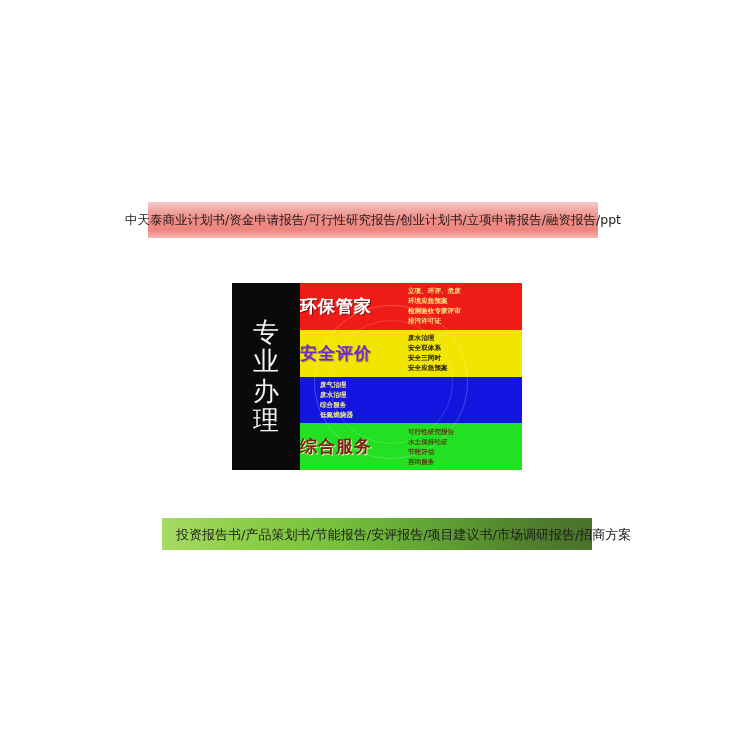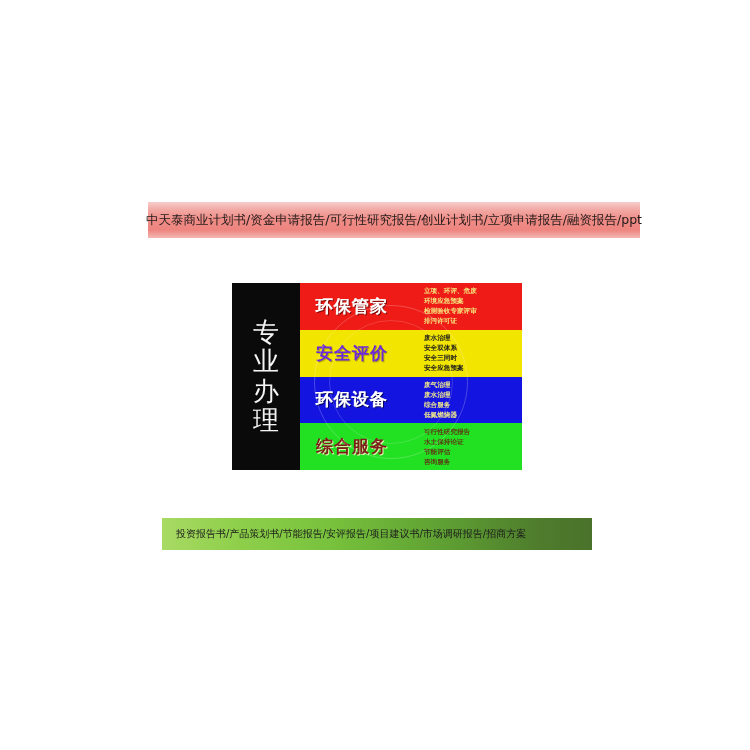--- a/index.html
+++ b/index.html
@@ -19,21 +19,21 @@
     left: 0; top: 0;
     width: 750px; height: 750px;
     background: #ffffff;
   }
 
   
   .banner-top {
     position: absolute;
     left: 148px;
     top: 202px;
-    width: 492px;
+    width: 450px;
     height: 36px;
     display: flex;
     align-items: center;
     justify-content: center;
     background: linear-gradient(to bottom,
         #f6cdcb 0%, #f2a8a4 22%, #ef8b86 50%, #ee857f 78%, #f3b7b3 100%);
     box-sizing: border-box;
     padding: 0 10px;
   }
   .banner-top-text {
@@ -52,21 +52,21 @@
     width: 430px;
     height: 32px;
     display: flex;
     align-items: center;
     background: linear-gradient(to right,
         #a8da64 0%, #8ecf4a 18%, #77c13c 40%, #5e9f33 66%, #4e7c2c 88%, #4a722b 100%);
     box-sizing: border-box;
     padding: 0 14px;
   }
   .banner-bottom-text {
-    font-size: 10px;
+    font-size: 13px;
     line-height: 1;
     color: #1b1b1b;
     white-space: nowrap;
   }
 
   
   .poster {
     position: absolute;
     left: 232px;
     top: 283px;
@@ -106,21 +106,20 @@
     display: flex;
     align-items: center;
     position: relative;
     overflow: hidden;
   }
   .band-title {
     font-size: 17px;
     font-weight: 700;
     letter-spacing: 1px;
     white-space: nowrap;
-    margin-left: 16px;
     width: 104px;
   }
   .band-list {
     display: flex;
     flex-direction: column;
     justify-content: center;
     margin-left: 4px;
   }
   .band-list-item {
     font-size: 6.6px;
@@ -141,21 +140,21 @@
     color: #6d28d9;
     text-shadow: 1px 1px 0 #b5ab00;
   }
   .band-yellow .band-list-item { color: #1c1c1c; }
 
   .band-blue { background: #1414e0; }
   .band-blue .band-title {
     color: #ffffff;
     text-shadow: 1px 1px 0 #050560, -0.5px -0.5px 0 #cfd4ff;
   }
-  .band-blue .band-list-item { color: #f0e98a; }
+  .band-blue .band-list-item { color: #f0e98a; margin-left: 16px; }
 
   .band-green { background: #22e022; }
   .band-green .band-title {
     color: #7f1d1d;
     text-shadow: 1px 1px 0 #d8f5a8;
   }
   .band-green .band-list-item { color: #5d3a14; }
 
   
   .watermark {
@@ -214,21 +213,20 @@
         <span class="band-title">安全评价</span>
         <div class="band-list">
           <span class="band-list-item">废水治理</span>
           <span class="band-list-item">安全双体系</span>
           <span class="band-list-item">安全三同时</span>
           <span class="band-list-item">安全应急预案</span>
         </div>
       </div>
 
       <div class="band band-blue">
-        <span class="band-title">环保设备</span>
         <div class="band-list">
           <span class="band-list-item">废气治理</span>
           <span class="band-list-item">废水治理</span>
           <span class="band-list-item">综合服务</span>
           <span class="band-list-item">低氮燃烧器</span>
         </div>
       </div>
 
       <div class="band band-green">
         <span class="band-title">综合服务</span>

